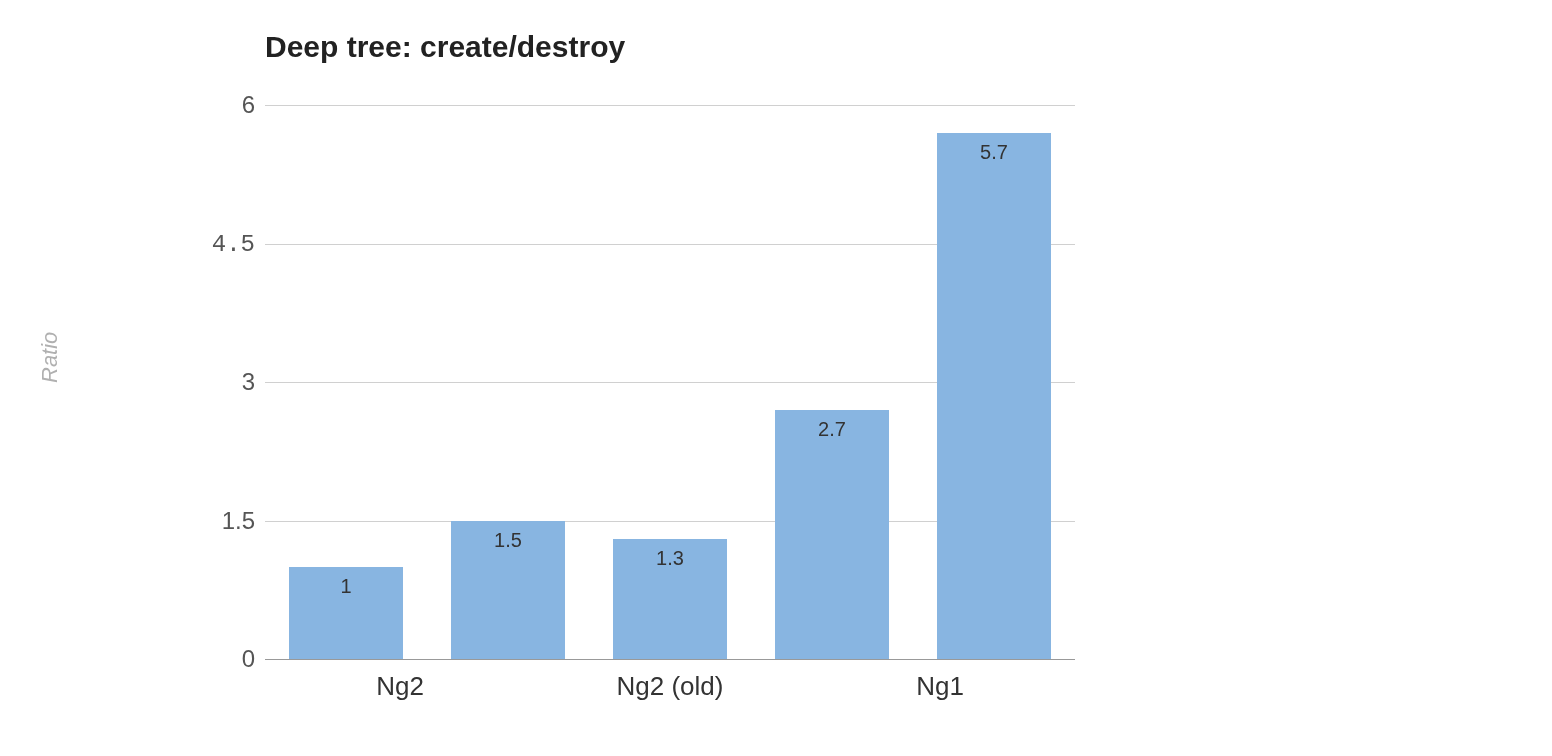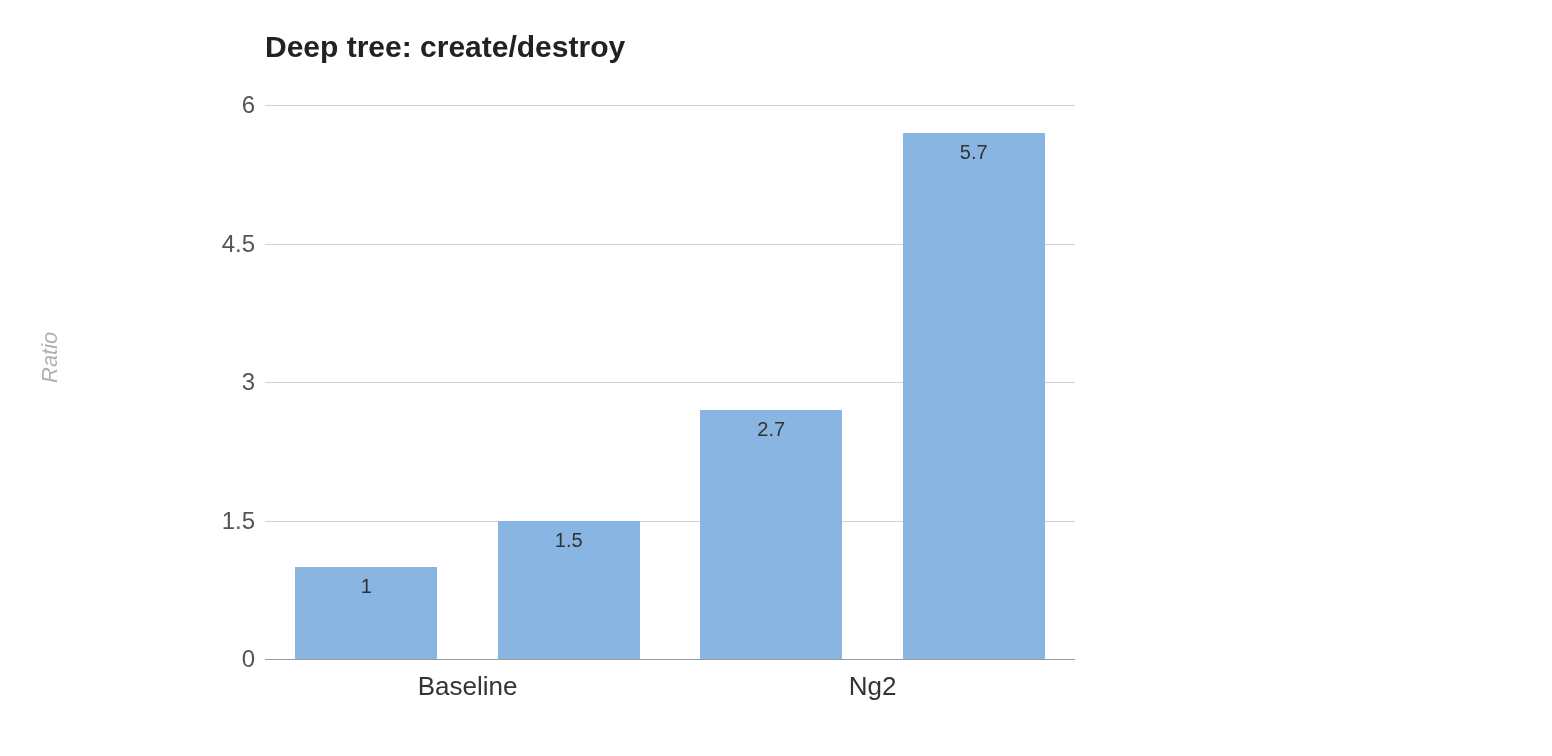--- a/index.html
+++ b/index.html
@@ -116,21 +116,21 @@
 <body>
 
 <div class="chart-container">
   <div class="chart-title">Deep tree: create/destroy</div>
   <div class="y-axis-label">Ratio</div>
 
   <div class="plot-area">
     <div class="y-tick-label" style="top: 0%;">6</div>
     <div class="gridline" style="top: 0%;"></div>
 
-    <div class="y-tick-label" style="top: 25%;">4.5</div>
+    <div class="y-tick-label" style="top: 25%; font-family: Liberation Mono, monospace;">4.5</div>
     <div class="gridline" style="top: 25%;"></div>
 
     <div class="y-tick-label" style="top: 50%;">3</div>
     <div class="gridline" style="top: 50%;"></div>
 
     <div class="y-tick-label" style="top: 75%;">1.5</div>
     <div class="gridline" style="top: 75%;"></div>
 
     <div class="y-tick-label" style="top: 100%;">0</div>
 
@@ -139,29 +139,35 @@
         <div class="bar" style="height: 16.6667%;">
           <div class="bar-value">1</div>
         </div>
       </div>
       <div class="bar-group">
         <div class="bar" style="height: 25%;">
           <div class="bar-value">1.5</div>
         </div>
       </div>
       <div class="bar-group">
+        <div class="bar" style="height: 21.6667%;">
+          <div class="bar-value">1.3</div>
+        </div>
+      </div>
+      <div class="bar-group">
         <div class="bar" style="height: 45%; text-decoration: underline;">
           <div class="bar-value">2.7</div>
         </div>
       </div>
       <div class="bar-group">
         <div class="bar" style="height: 95%;">
           <div class="bar-value">5.7</div>
         </div>
       </div>
     </div>
   </div>
 
   <div class="x-labels-row">
-    <div class="x-label">Baseline</div>
     <div class="x-label">Ng2</div>
+    <div class="x-label">Ng2 (old)</div>
+    <div class="x-label">Ng1</div>
   </div>
 </div>
 
 </body></html>

